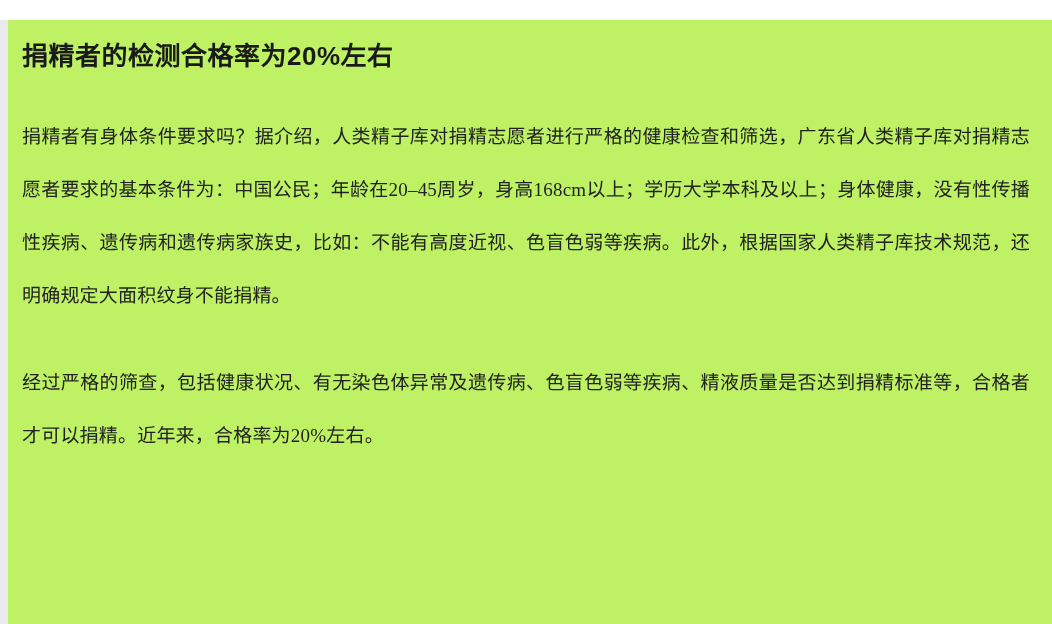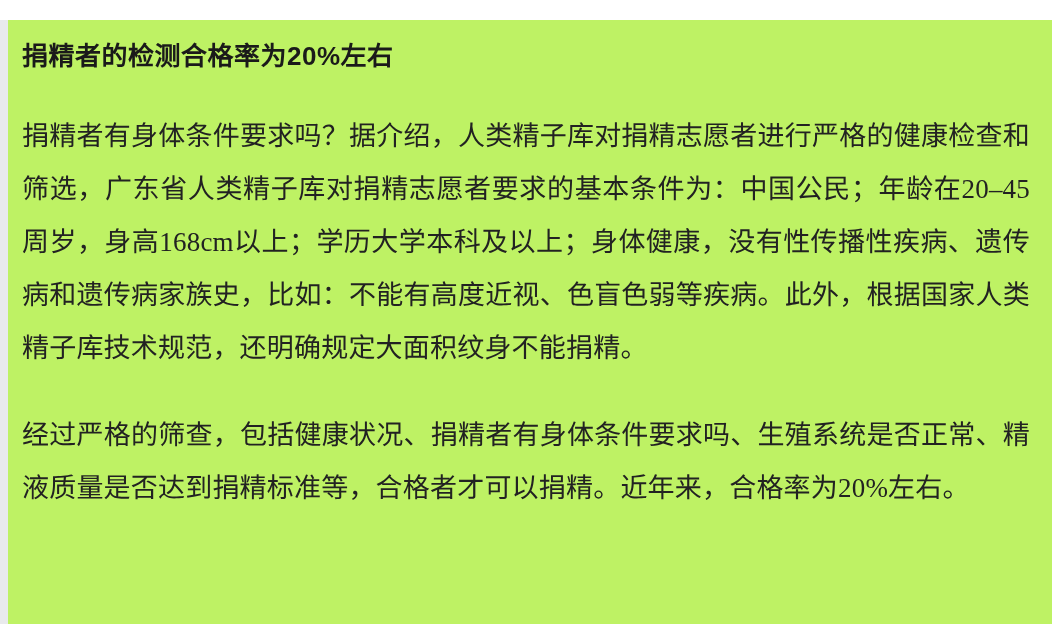--- a/index.html
+++ b/index.html
@@ -48,21 +48,21 @@
     font-size: 26px;
     font-weight: bold;
     color: #1a1a1a;
     letter-spacing: 0.5px;
     line-height: 1.4;
   }
 
   .paragraph {
     margin: 0;
     font-family: "Liberation Serif", "DejaVu Serif", serif;
-    font-size: 27px;
+    font-size: 19px;
     line-height: 53px;
     color: #222222;
     text-align: justify;
     text-justify: inter-ideograph;
     letter-spacing: 0.2px;
   }
 
   .paragraph.p1 {
     margin-top: 36px;
     width: 1008px;
@@ -105,18 +105,18 @@
 <div class="page">
 
   <div class="left-gutter"></div>
 
   <div class="content">
 
     <h2 class="article-heading">捐精者的检测合格率为20%左右</h2>
 
     <p class="paragraph p1">捐精者有身体条件要求吗？据介绍，人类精子库对捐精志愿者进行严格的健康检查和筛选，广东省人类精子库对捐精志愿者要求的基本条件为：中国公民；年龄在20–45周岁，身高168cm以上；学历大学本科及以上；身体健康，没有性传播性疾病、遗传病和遗传病家族史，比如：不能有高度近视、色盲色弱等疾病。此外，根据国家人类精子库技术规范，还明确规定大面积纹身不能捐精。</p>
 
-    <p class="paragraph p2">经过严格的筛查，包括健康状况、捐精者有身体条件要求吗、生殖系统是否正常、精液质量是否达到捐精标准等，合格者才可以捐精。近年来，合格率为20%左右。</p>
+    <p class="paragraph p2">经过严格的筛查，包括健康状况、有无染色体异常及遗传病、色盲色弱等疾病、精液质量是否达到捐精标准等，合格者才可以捐精。近年来，合格率为20%左右。</p>
 
   </div>
 
 
 </div>
 
 </body></html>

